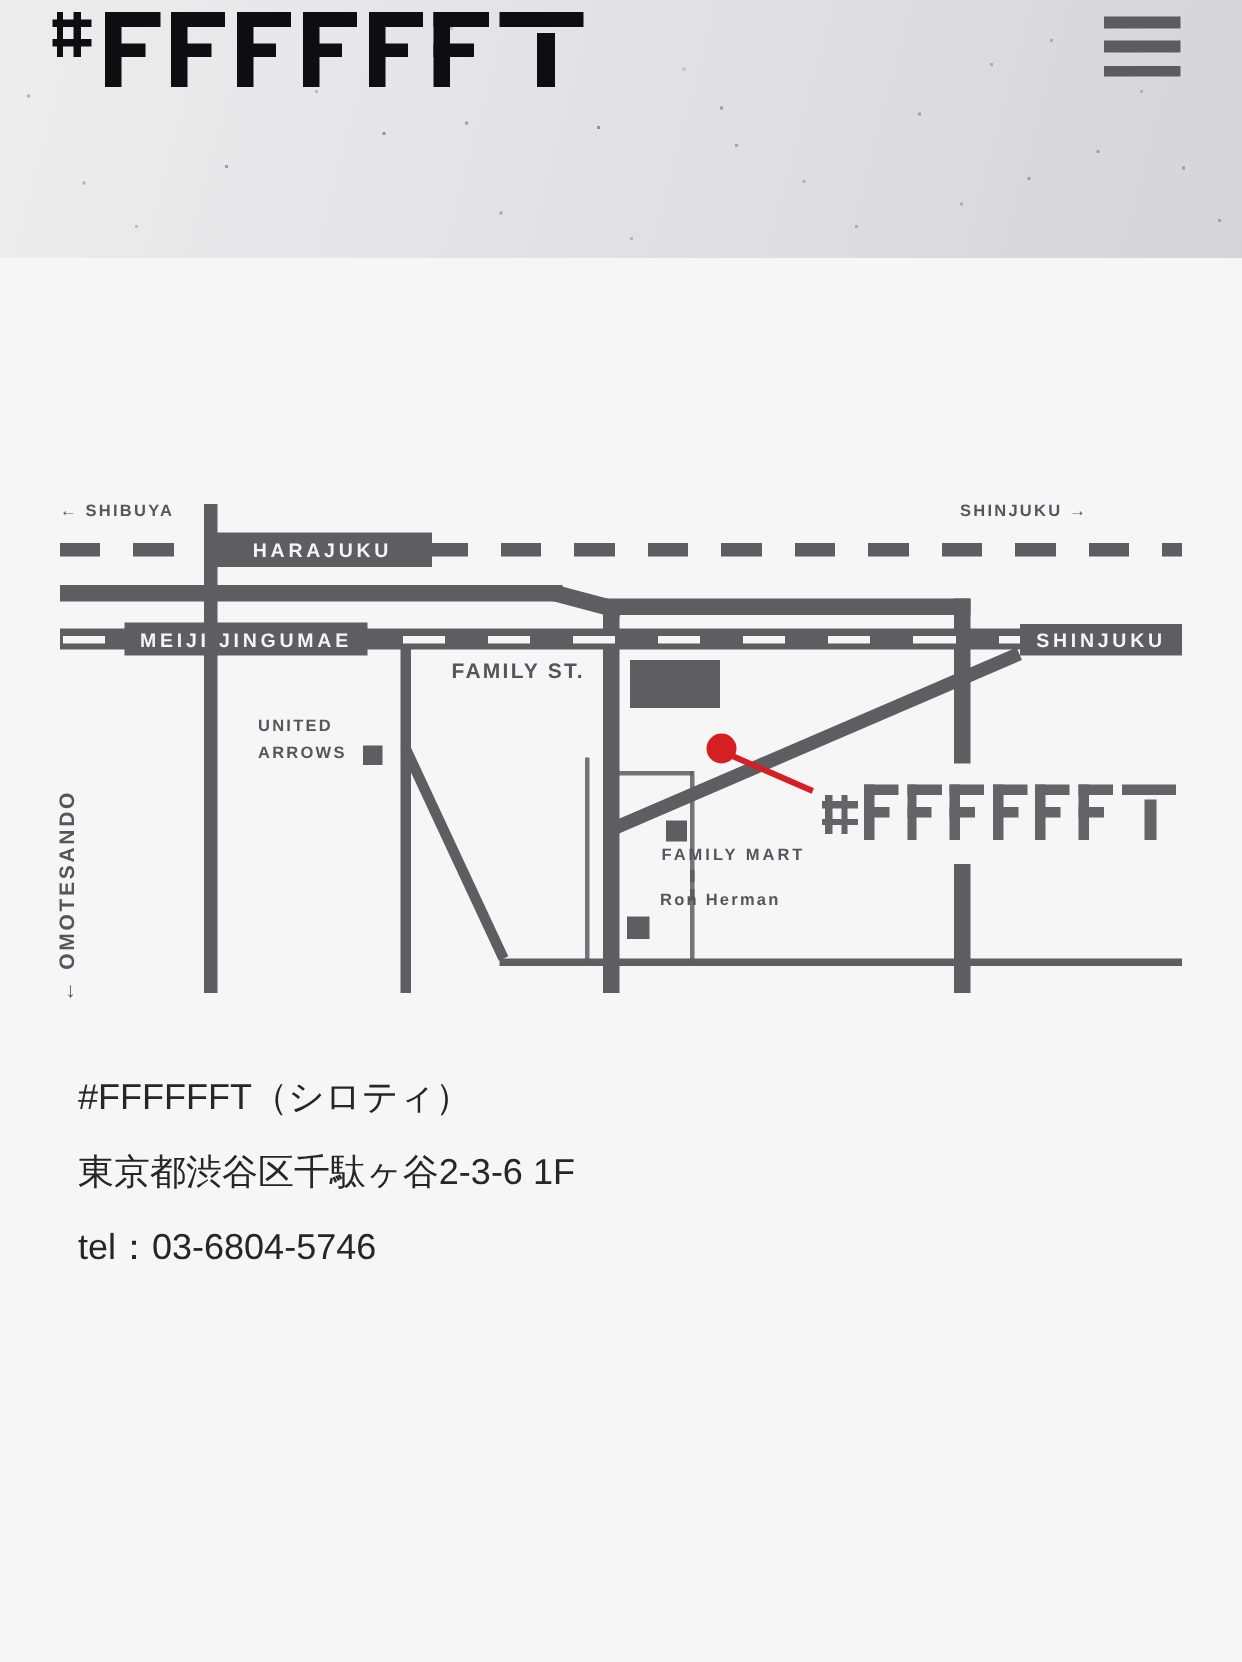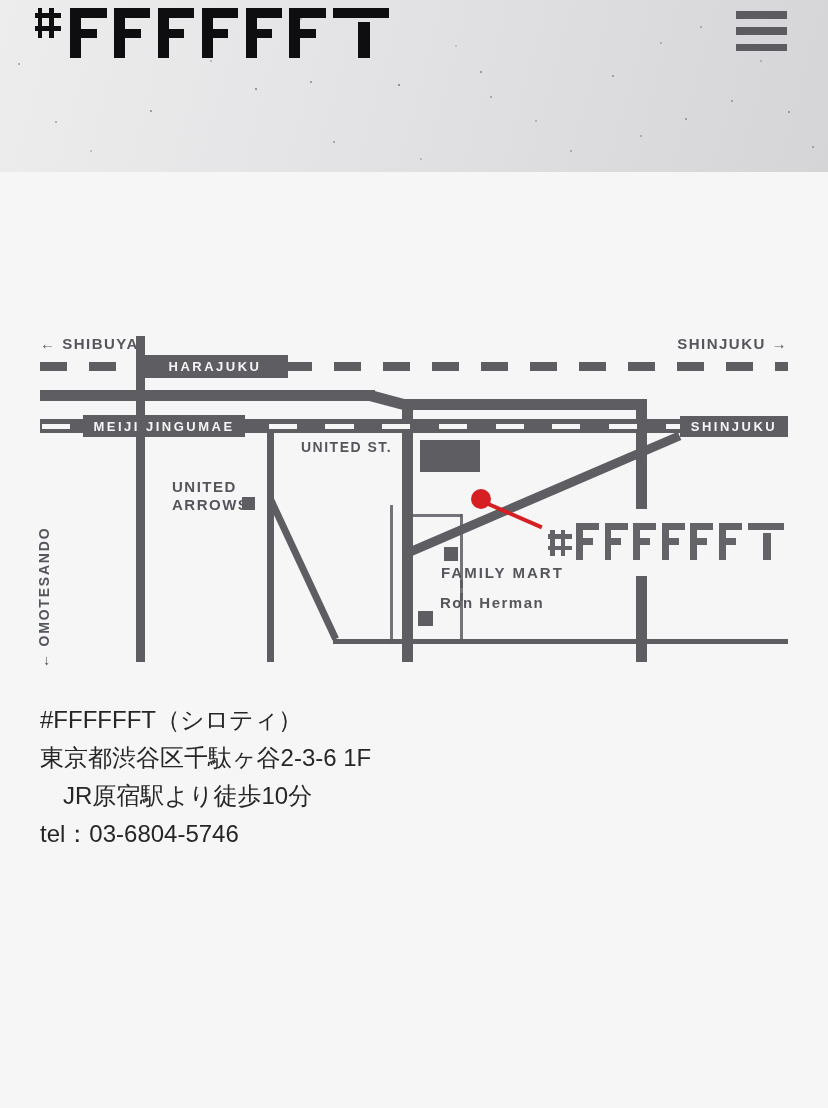--- a/index.html
+++ b/index.html
@@ -40,40 +40,40 @@
   .lg-h b.v2{left:54%;top:0;width:18%;height:100%}
   .lg-h b.h1{left:0;top:16%;width:100%;height:17%}
   .lg-h b.h2{left:0;top:60%;width:100%;height:17%}
   .menu-btn{position:absolute;right:41px;top:11px;width:51px;height:40px;display:flex;flex-direction:column;
     justify-content:space-between;background:none;border:none;cursor:pointer;padding:0}
   .menu-btn span{display:block;width:100%;height:7.5px;background:var(--menu-bar)}
 
   
   .map{position:absolute;inset:0;font-weight:bold;color:var(--map-label)}
   .road{position:absolute;background:var(--road)}
-  .map-label{position:absolute;font-size:15px;line-height:1;letter-spacing:1.5px;white-space:nowrap;color:var(--map-label)}
+  .map-label{position:absolute;font-size:11px;line-height:1;letter-spacing:1.5px;white-space:nowrap;color:var(--map-label)}
   .station{position:absolute;background:var(--road);color:var(--station-text);display:flex;align-items:center;
     justify-content:center;font-size:13px;letter-spacing:2.5px;white-space:nowrap}
   .rail-dashed{position:absolute;left:40px;top:362px;width:748px;height:9px;
     background:repeating-linear-gradient(90deg,var(--road) 0 27px,transparent 27px 49px)}
   .subway{position:absolute;left:40px;top:419px;width:748px;height:14px;background:var(--road)}
   .subway .dashes{position:absolute;left:0;right:0;top:4.5px;height:5px;
     background:repeating-linear-gradient(90deg,transparent 0 2px,var(--page-bg) 2px 30px,transparent 30px 56.7px)}
   .thin{position:absolute;background:var(--road);opacity:.85}
   .sq{position:absolute;background:var(--road)}
   .dash-v{position:absolute;width:3px;background:repeating-linear-gradient(180deg,var(--road) 0 8px,transparent 8px 13px)}
   .red-dot{position:absolute;left:471px;top:489px;width:20px;height:20px;border-radius:50%;background:var(--marker-red)}
   .red-line{position:absolute;left:486px;top:501px;width:61px;height:3.5px;background:var(--marker-red);
     transform:rotate(23.5deg);transform-origin:left center}
   .omotesando{position:absolute;left:36px;top:668px;width:150px;height:15px;font-size:14px;letter-spacing:1.8px;
     font-weight:bold;color:var(--map-label);transform:rotate(-90deg);transform-origin:top left;white-space:nowrap}
 
   
   .info{position:absolute;left:40px;right:40px;top:701px;font-size:24px;line-height:38px;color:var(--ink)}
-  .info p{margin:0}
+  .info p{margin:12px}
   .info .indent{padding-left:23px}
   .info .red{color:var(--text-red)}
 </style>
 </head>
 <body>
 
 <div class="page">
 
   <header class="header">
     <div class="speckles"></div>
@@ -123,42 +123,42 @@
       <span></span>
       <span></span>
       <span></span>
     </button>
   </header>
 
   <div class="map">
 
     <div class="rail-dashed"></div>
     <div class="map-label" style="left:40px;top:336px">← SHIBUYA</div>
-    <div class="map-label" style="left:640px;top:336px;width:148px;text-align:right">SHINJUKU →</div>
+    <div class="map-label" style="left:640px;top:336px;width:148px;text-align:left">SHINJUKU →</div>
 
     <div class="road" style="left:136px;top:336px;width:9px;height:326px"></div>
     <div class="road" style="left:267px;top:429px;width:7px;height:233px"></div>
     <div class="road" style="left:267px;top:500px;width:7px;height:155px;transform:rotate(-25deg);transform-origin:top left"></div>
     <div class="road" style="left:40px;top:390px;width:335px;height:11px"></div>
     <div class="road" style="left:371px;top:390px;width:46px;height:11px;transform:rotate(15deg);transform-origin:left top"></div>
     <div class="road" style="left:402px;top:399px;width:245px;height:11px"></div>
     <div class="road" style="left:636px;top:399px;width:11px;height:110px"></div>
     <div class="road" style="left:636px;top:576px;width:11px;height:86px"></div>
     <div class="road" style="left:402px;top:404px;width:11px;height:258px"></div>
     <div class="road" style="left:404px;top:550px;width:300px;height:9px;transform:rotate(-23.3deg);transform-origin:left center"></div>
     <div class="road" style="left:333px;top:639px;width:455px;height:5px"></div>
 
     <div class="subway">
       <div class="dashes"></div>
     </div>
     <div class="station" style="left:142px;top:355px;width:146px;height:23px">HARAJUKU</div>
     <div class="station" style="left:83px;top:415px;width:162px;height:22px">MEIJI JINGUMAE</div>
     <div class="station" style="left:680px;top:416px;width:108px;height:21px">SHINJUKU</div>
 
-    <div class="map-label" style="left:301px;top:440px;font-size:14px">UNITED ST.</div>
+    <div class="map-label" style="left:301px;top:440px;font-size:14px">FAMILY ST.</div>
     <div class="omotesando">← OMOTESANDO</div>
 
     <div class="thin" style="left:408px;top:514px;width:54px;height:2.5px"></div>
     <div class="thin" style="left:460px;top:514px;width:2.5px;height:129px"></div>
     <div class="thin" style="left:390px;top:505px;width:2.5px;height:138px"></div>
 
     <div class="sq" style="left:420px;top:440px;width:60px;height:32px"></div>
     <div class="map-label" style="left:172px;top:479px">UNITED</div>
     <div class="map-label" style="left:172px;top:497px">ARROWS</div>
     <div class="sq" style="left:242px;top:497px;width:13px;height:13px"></div>
@@ -210,17 +210,16 @@
         <i class="lg lg-t" style="width: 36px; height: 37px;">
           <b class="t"></b>
           <b class="s"></b>
         </i>
       </div>
   </div>
 
   <section class="info">
     <p>#FFFFFFT（シロティ）</p>
     <p>東京都渋谷区千駄ヶ谷2-3-6 1F</p>
-    <p class="indent">JR原宿駅より徒歩10分</p>
     <p>tel：03-6804-5746</p>
   </section>
 
 </div>
 
 </body></html>

